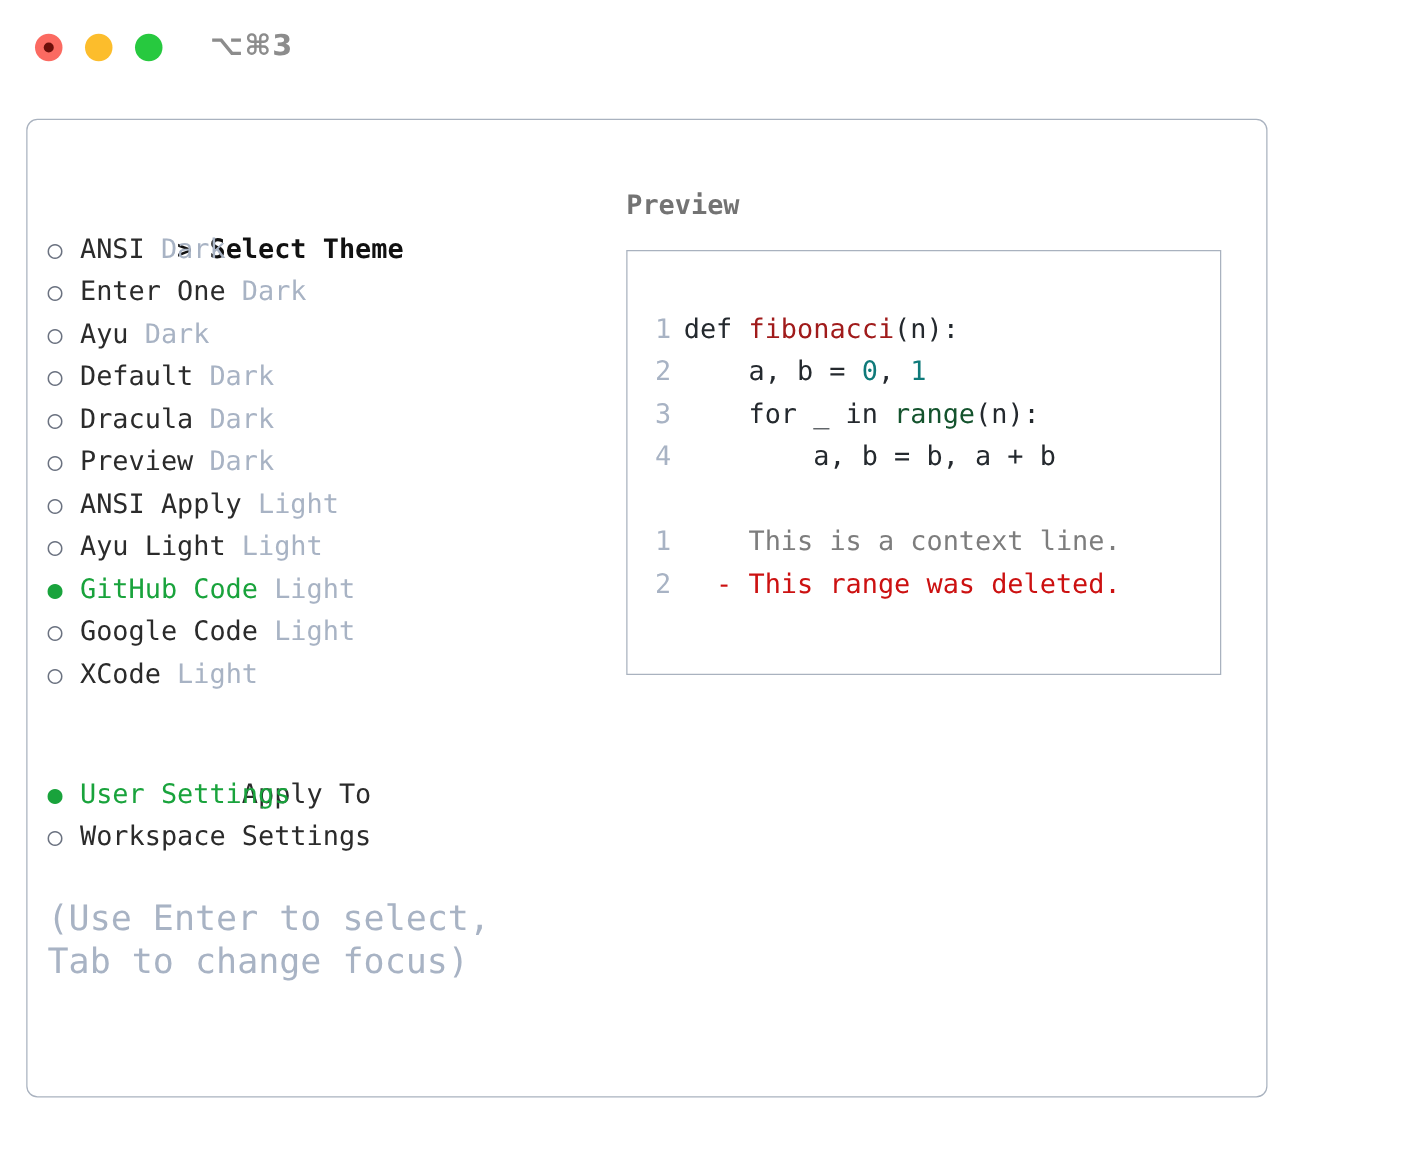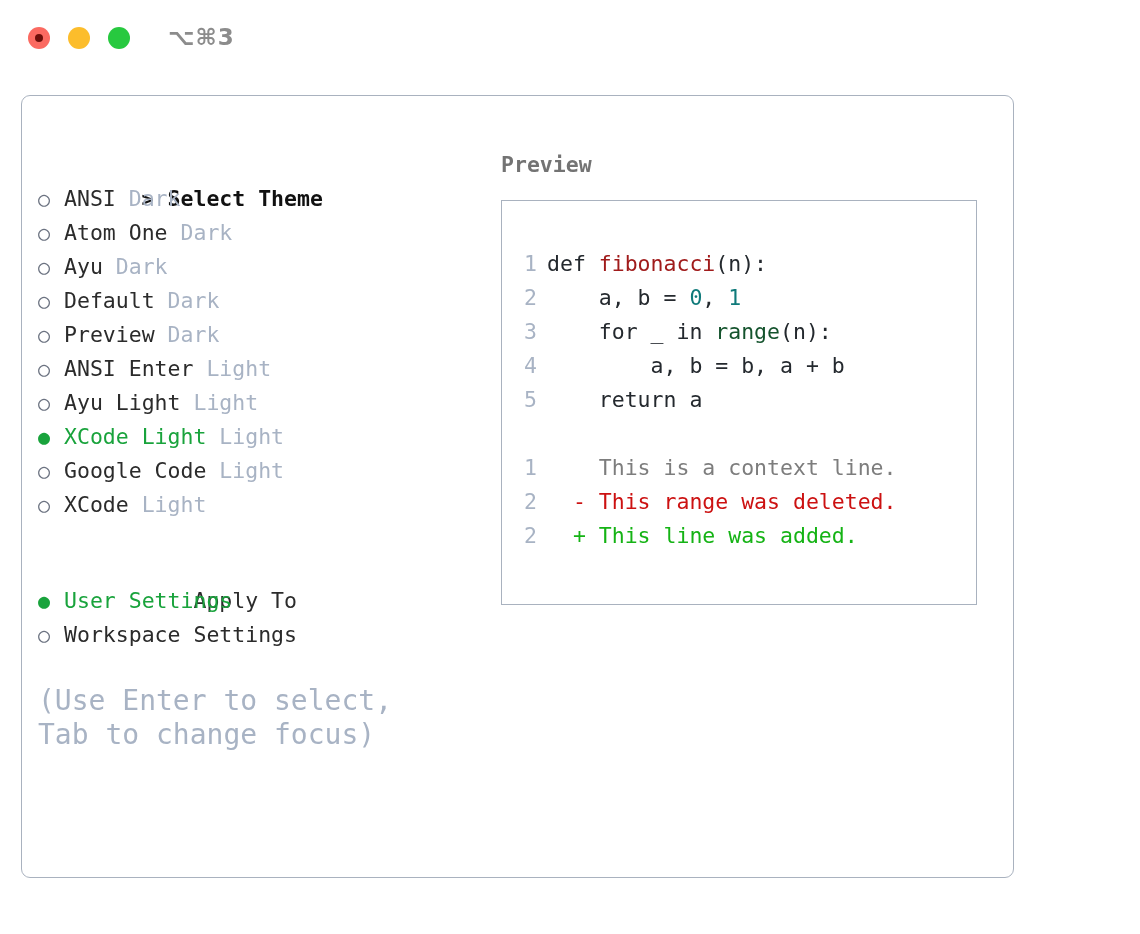--- a/index.html
+++ b/index.html
@@ -124,21 +124,21 @@
     font-size: 21.5px;
     line-height: 34px;
     font-weight: bold;
     color: #737373;
     white-space: pre;
   }
 
   #preview-box {
     margin-top: 18px;
     width: 476px;
-    height: 405px;
+    height: 340px;
     border: 1.6px solid #a9b2bf;
     background: #ffffff;
     padding: 46px 0 0 0;
   }
 
   .code-line {
     height: 34px;
     line-height: 34px;
     font-size: 21.5px;
     white-space: pre;
@@ -181,27 +181,28 @@
   <div id="panel">
 
     <div id="left-col">
 
       <div class="row header">
         <span class="marker">&gt;</span><span class="label">Select Theme</span>
       </div>
 
       <div id="theme-items">
           <div class="row"><span class="marker">○</span><span class="label">ANSI</span><span class="variant"> Dark</span></div>
-          <div class="row"><span class="marker">○</span><span class="label">Atom One</span><span class="variant"> Dark</span></div>
+          <div class="row"><span class="marker">○</span><span class="label">Enter One</span><span class="variant"> Dark</span></div>
           <div class="row"><span class="marker">○</span><span class="label">Ayu</span><span class="variant"> Dark</span></div>
           <div class="row"><span class="marker">○</span><span class="label">Default</span><span class="variant"> Dark</span></div>
+          <div class="row"><span class="marker">○</span><span class="label">Dracula</span><span class="variant"> Dark</span></div>
           <div class="row"><span class="marker">○</span><span class="label">Preview</span><span class="variant"> Dark</span></div>
-          <div class="row"><span class="marker">○</span><span class="label">ANSI Enter</span><span class="variant"> Light</span></div>
+          <div class="row"><span class="marker">○</span><span class="label">ANSI Apply</span><span class="variant"> Light</span></div>
           <div class="row"><span class="marker">○</span><span class="label">Ayu Light</span><span class="variant"> Light</span></div>
-          <div class="row selected"><span class="marker">●</span><span class="label">XCode Light</span><span class="variant"> Light</span></div>
+          <div class="row selected"><span class="marker">●</span><span class="label">GitHub Code</span><span class="variant"> Light</span></div>
           <div class="row"><span class="marker">○</span><span class="label">Google Code</span><span class="variant"> Light</span></div>
           <div class="row"><span class="marker">○</span><span class="label">XCode</span><span class="variant"> Light</span></div>
         </div>
 
       <div id="apply-block">
         <div class="row plain">
           <span class="marker">○</span><span class="label">Apply To</span>
         </div>
         <div id="apply-items">
             <div class="row selected"><span class="marker">●</span><span class="label">User Settings</span></div>
@@ -214,25 +215,23 @@
 
     <div id="right-col">
       <div id="preview-title">Preview</div>
 
       <div id="preview-box">
         <div id="code-block">
             <div class="code-line"><span class="lineno">1</span><span class="tok-plain">def </span><span class="tok-func">fibonacci</span><span class="tok-plain">(n):</span></div>
             <div class="code-line"><span class="lineno">2</span><span class="tok-plain">    a, b = </span><span class="tok-num">0</span><span class="tok-plain">, </span><span class="tok-num">1</span></div>
             <div class="code-line"><span class="lineno">3</span><span class="tok-plain">    for _ in </span><span class="tok-call">range</span><span class="tok-plain">(n):</span></div>
             <div class="code-line"><span class="lineno">4</span><span class="tok-plain">        a, b = b, a + b</span></div>
-            <div class="code-line"><span class="lineno">5</span><span class="tok-plain">    return a</span></div>
           </div>
         <div class="gap"></div>
         <div id="diff-block">
             <div class="code-line"><span class="lineno">1</span><span class="diff-ctx"><span>    </span><span>This is a context line.</span></span></div>
             <div class="code-line"><span class="lineno">2</span><span class="diff-del"><span>  - </span><span>This range was deleted.</span></span></div>
-            <div class="code-line"><span class="lineno">2</span><span class="diff-add"><span>  + </span><span>This line was added.</span></span></div>
           </div>
       </div>
     </div>
 
   </div>
 </div>
 
 </body></html>

